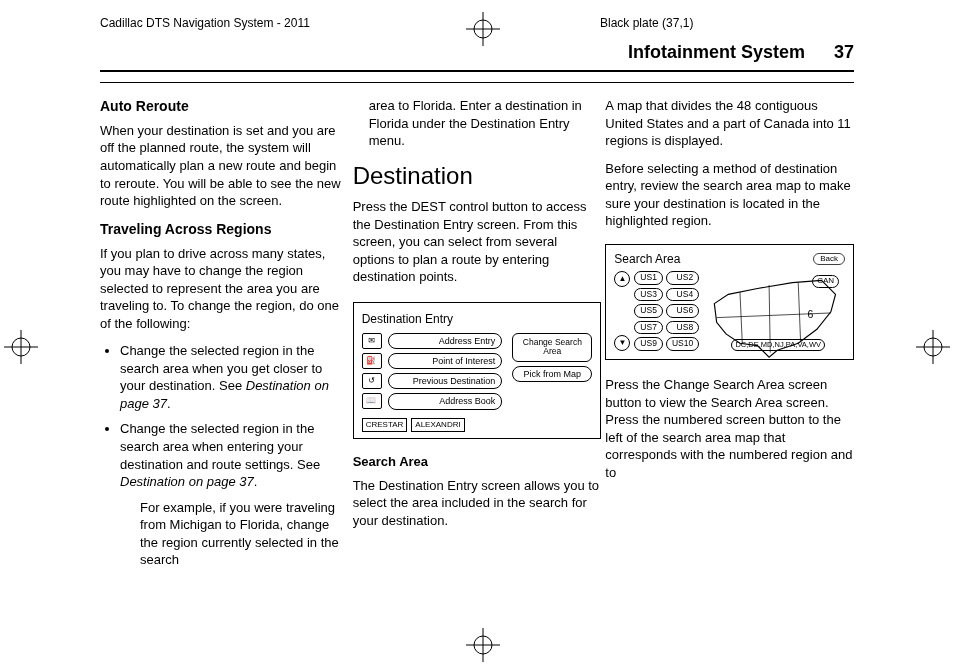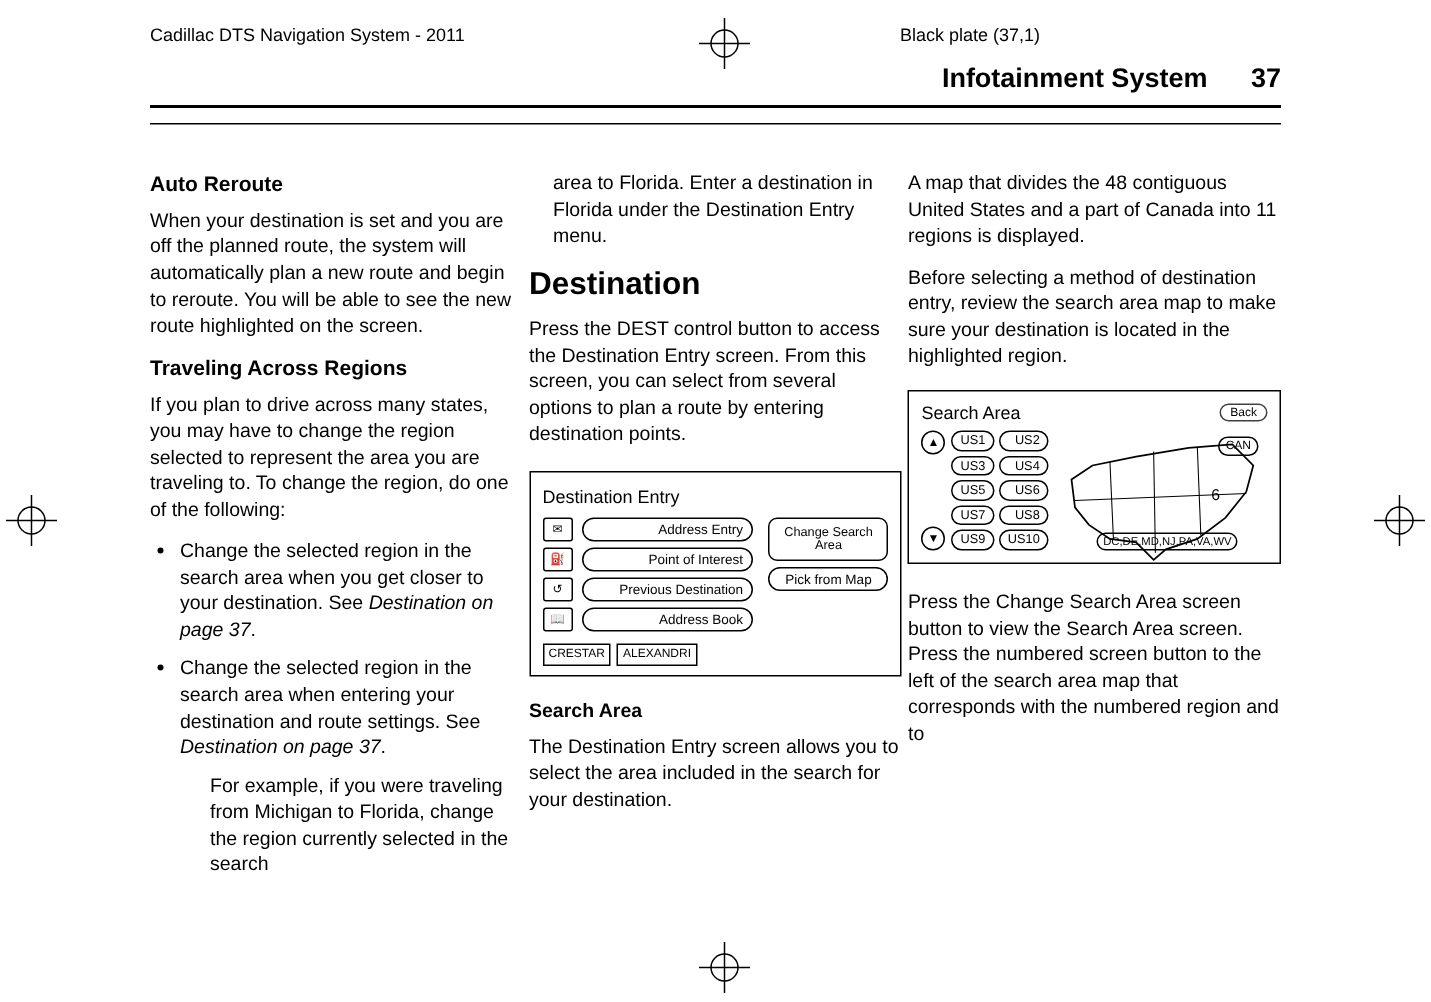--- a/index.html
+++ b/index.html
@@ -6,24 +6,24 @@
   .page{width:954px;height:668px;position:relative;box-sizing:border-box}
   .header{position:absolute;top:16px;left:0;width:100%;font-size:12px}
   .header .left{position:absolute;left:100px}
   .header .right{position:absolute;left:600px}
   .regmark{position:absolute;}
   .regmark svg{display:block}
   .content{position:absolute;top:70px;left:100px;right:100px;bottom:30px;border-top:2px solid #000;padding-top:8px}
   .running{position:absolute;right:0;top:-30px;font-size:18px;font-weight:bold}
   .running .num{margin-left:24px}
   .thinrule{border-top:1px solid #000;margin-top:2px}
-  .cols{display:flex;gap:4px;margin-top:30px}
+  .cols{display:flex;gap:4px;margin-top:14px}
   .col{flex:1;font-size:13px;line-height:1.35}
   .col h3{font-size:14px;margin:0 0 6px 0;font-weight:bold}
-  .col h2{font-size:21px;margin:10px 0 6px 0;font-weight:bold}
+  .col h2{font-size:24px;margin:10px 0 6px 0;font-weight:normal}
   .col h4{font-size:13px;margin:14px 0 6px 0;font-weight:bold}
   .col p{margin:0 0 10px 0}
   .col ul{margin:0 0 10px 0;padding-left:20px}
   .col ul li{margin-bottom:8px}
   .col .sub{margin-left:20px}
   em.ref{font-style:italic}
   .figure{border:1.5px solid #000;margin:16px 0 14px 0;padding:8px 8px 6px 8px;font-size:10px;box-sizing:border-box}
   .fig-title{font-size:12px;margin-bottom:6px}
   .de-row{display:flex;gap:6px;margin-bottom:4px;align-items:center}
   .de-ico{width:18px;height:14px;border:1px solid #000;border-radius:2px;display:flex;align-items:center;justify-content:center;font-size:8px}

